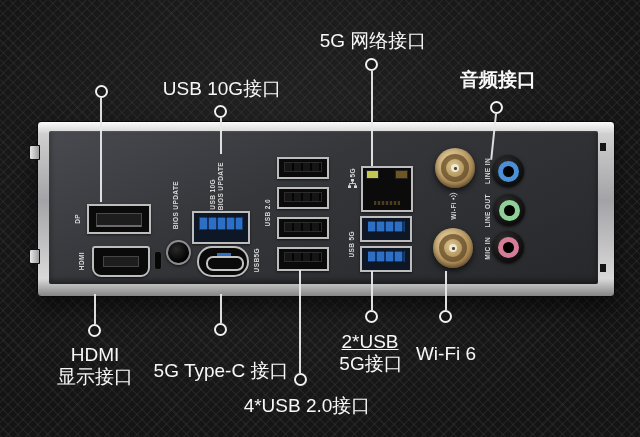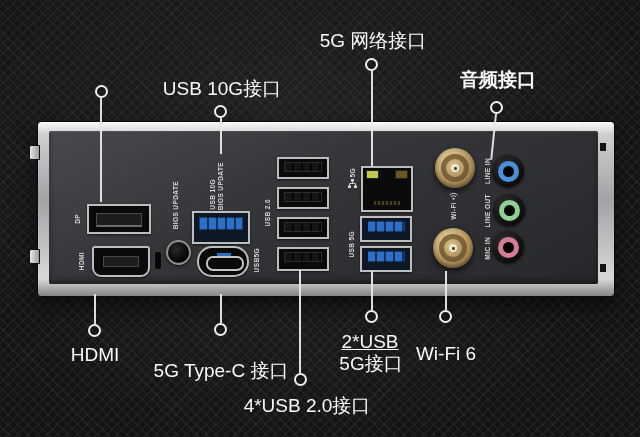--- a/index.html
+++ b/index.html
@@ -235,20 +235,21 @@
   <div class="co-circle" style="left:365px;top:58px;"></div>
   <div class="co-line" style="left:371px;top:71px;height:95px;"></div>
 
   <div class="co-text" style="left:498px;top:69px;font-weight:bold;">音频接口</div>
   <div class="co-circle" style="left:490px;top:101px;"></div>
   <div class="co-line" style="left:495px;top:114px;height:46px;transform:rotate(6deg);transform-origin:top center;"></div>
 
   <div class="co-line" style="left:94px;top:294px;height:30px;"></div>
   <div class="co-circle" style="left:88px;top:324px;"></div>
   <div class="co-text" style="left:95px;top:344px;">HDMI</div>
+  <div class="co-text" style="left:95px;top:366px;">显示接口</div>
 
   <div class="co-line" style="left:220px;top:294px;height:29px;"></div>
   <div class="co-circle" style="left:214px;top:323px;"></div>
   <div class="co-text" style="left:221px;top:344px;margin-top:16px;">5G Type-C 接口</div>
 
   <div class="co-line" style="left:299px;top:270px;height:103px;"></div>
   <div class="co-circle" style="left:294px;top:373px;"></div>
   <div class="co-text" style="left:307px;top:395px;">4*USB 2.0接口</div>
 
   <div class="co-line" style="left:371px;top:271px;height:39px;"></div>

